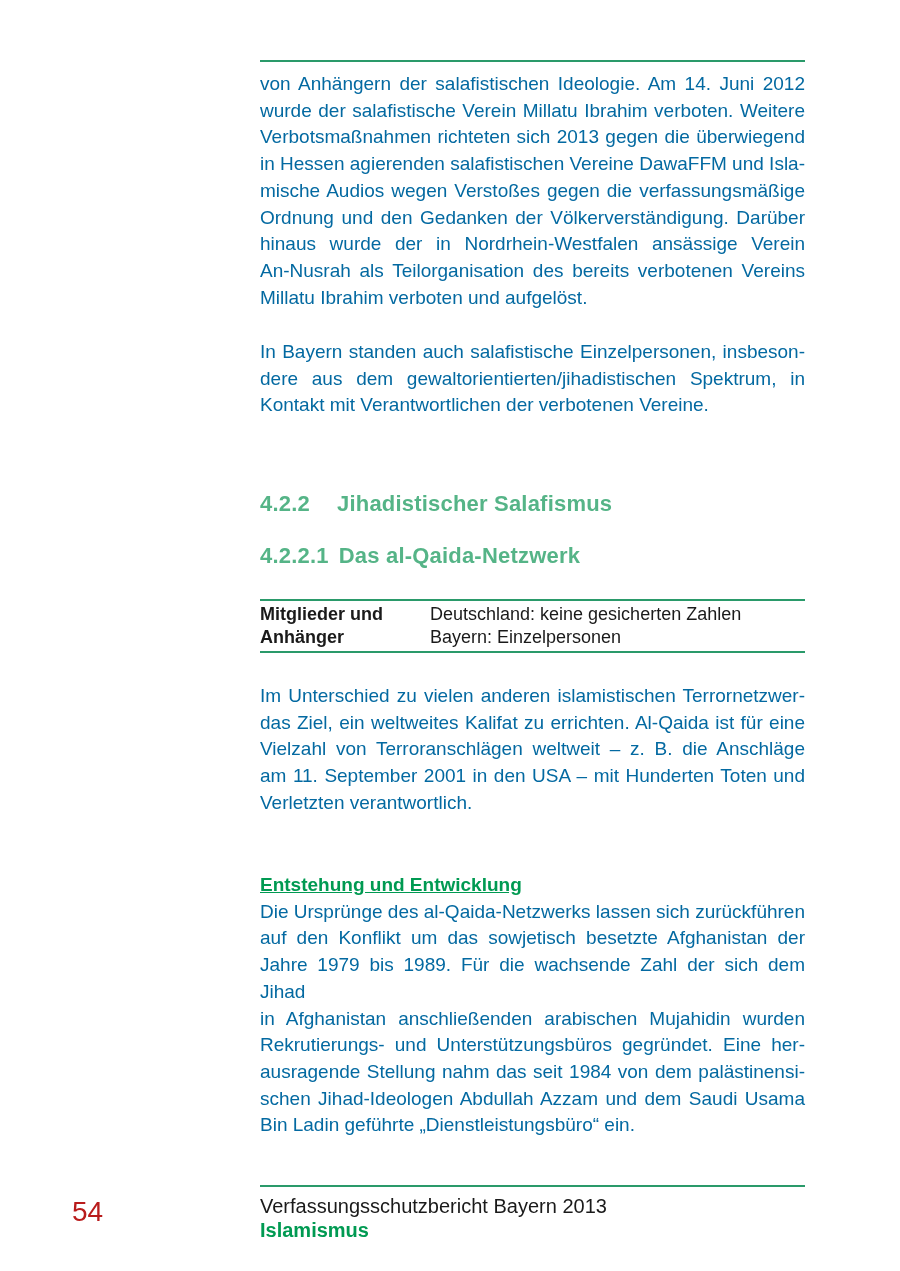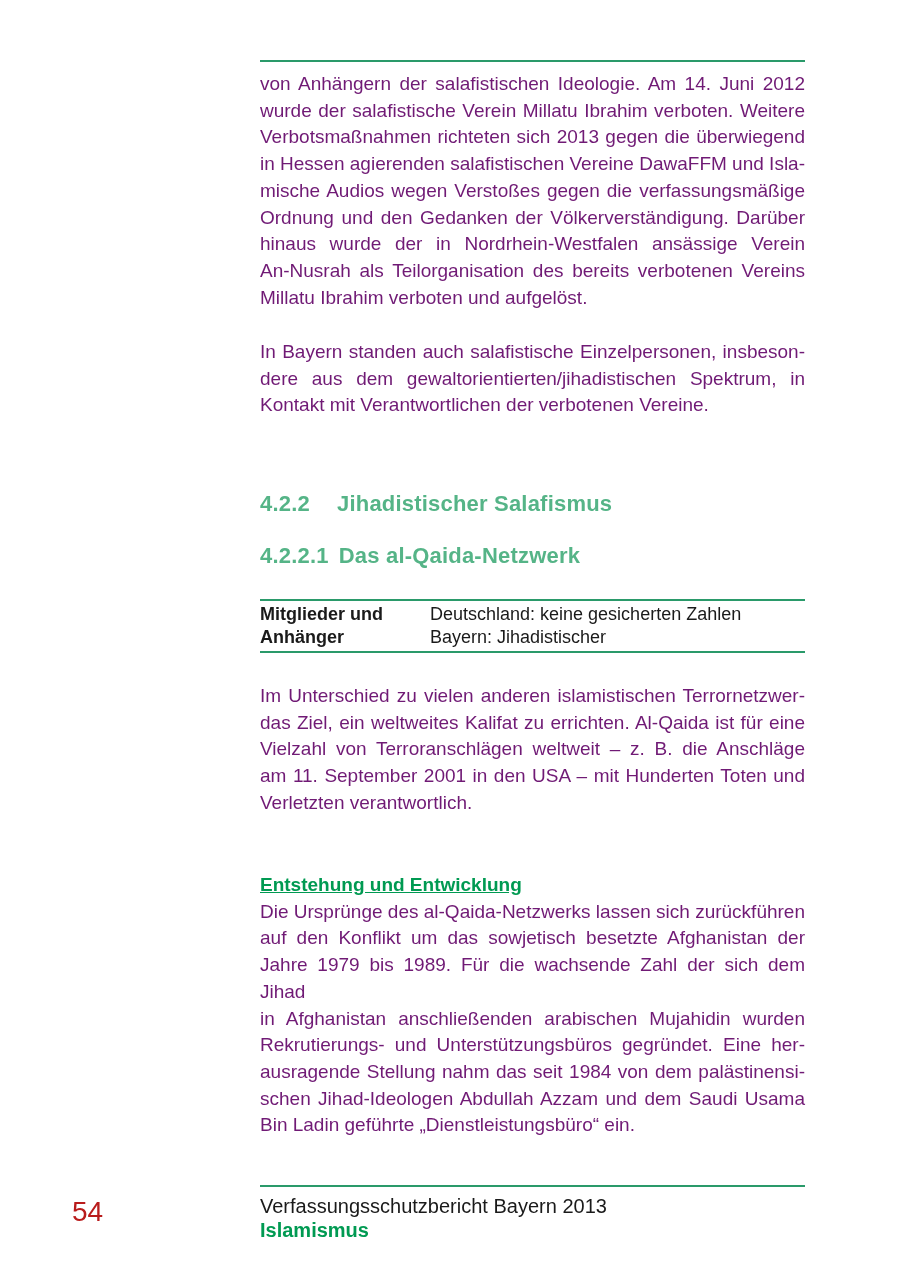--- a/index.html
+++ b/index.html
@@ -8,21 +8,21 @@
     width: 900px;
     height: 1271px;
     background: #ffffff;
     font-family: "Liberation Sans", "DejaVu Sans", sans-serif;
     color: #1a1a1a;
     overflow: hidden;
   }
   .col { position: absolute; left: 260px; width: 545px; }
   .rule { position: absolute; left: 260px; width: 545px; height: 2px; background: #2a9a6a; }
 
-  .body-par { font-size: 19px; line-height: 26.7px; color: #701a75; }
+  .body-par { font-size: 19px; line-height: 26.7px; color: #0369a1; }
   .body-par .tline { text-align: justify; text-align-last: justify; white-space: normal; }
   .body-par .tline.last { text-align-last: left; }
 
   .heading {
     font-size: 22px; line-height: 28px; font-weight: bold;
     color: #55b487; letter-spacing: 0.2px; margin-top: 20px;
   }
   .heading .hnum-tab { display: inline-block; width: 77px; }
   .heading .hnum-sp { display: inline-block; margin-right: 10px; }
 
@@ -74,21 +74,21 @@
 
   <div class="rule" style="top:599px"></div>
 
   <div class="col info-table" style="top:603px">
     <div class="tbl-label">
       <div>Mitglieder und</div>
       <div>Anhänger</div>
     </div>
     <div class="tbl-value">
       <div>Deutschland: keine gesicherten Zahlen</div>
-      <div>Bayern: Jihadistischer</div>
+      <div>Bayern: Einzelpersonen</div>
     </div>
   </div>
 
   <div class="rule" style="top:651px"></div>
 
   <div class="col body-par" style="top:683px">
       <div class="tline">Im Unterschied zu vielen anderen islamistischen Terrornetzwer-</div>
       <div class="tline">das Ziel, ein weltweites Kalifat zu errichten. Al-Qaida ist für eine</div>
       <div class="tline">Vielzahl von Terroranschlägen weltweit – z. B. die Anschläge</div>
       <div class="tline">am 11. September 2001 in den USA – mit Hunderten Toten und</div>

